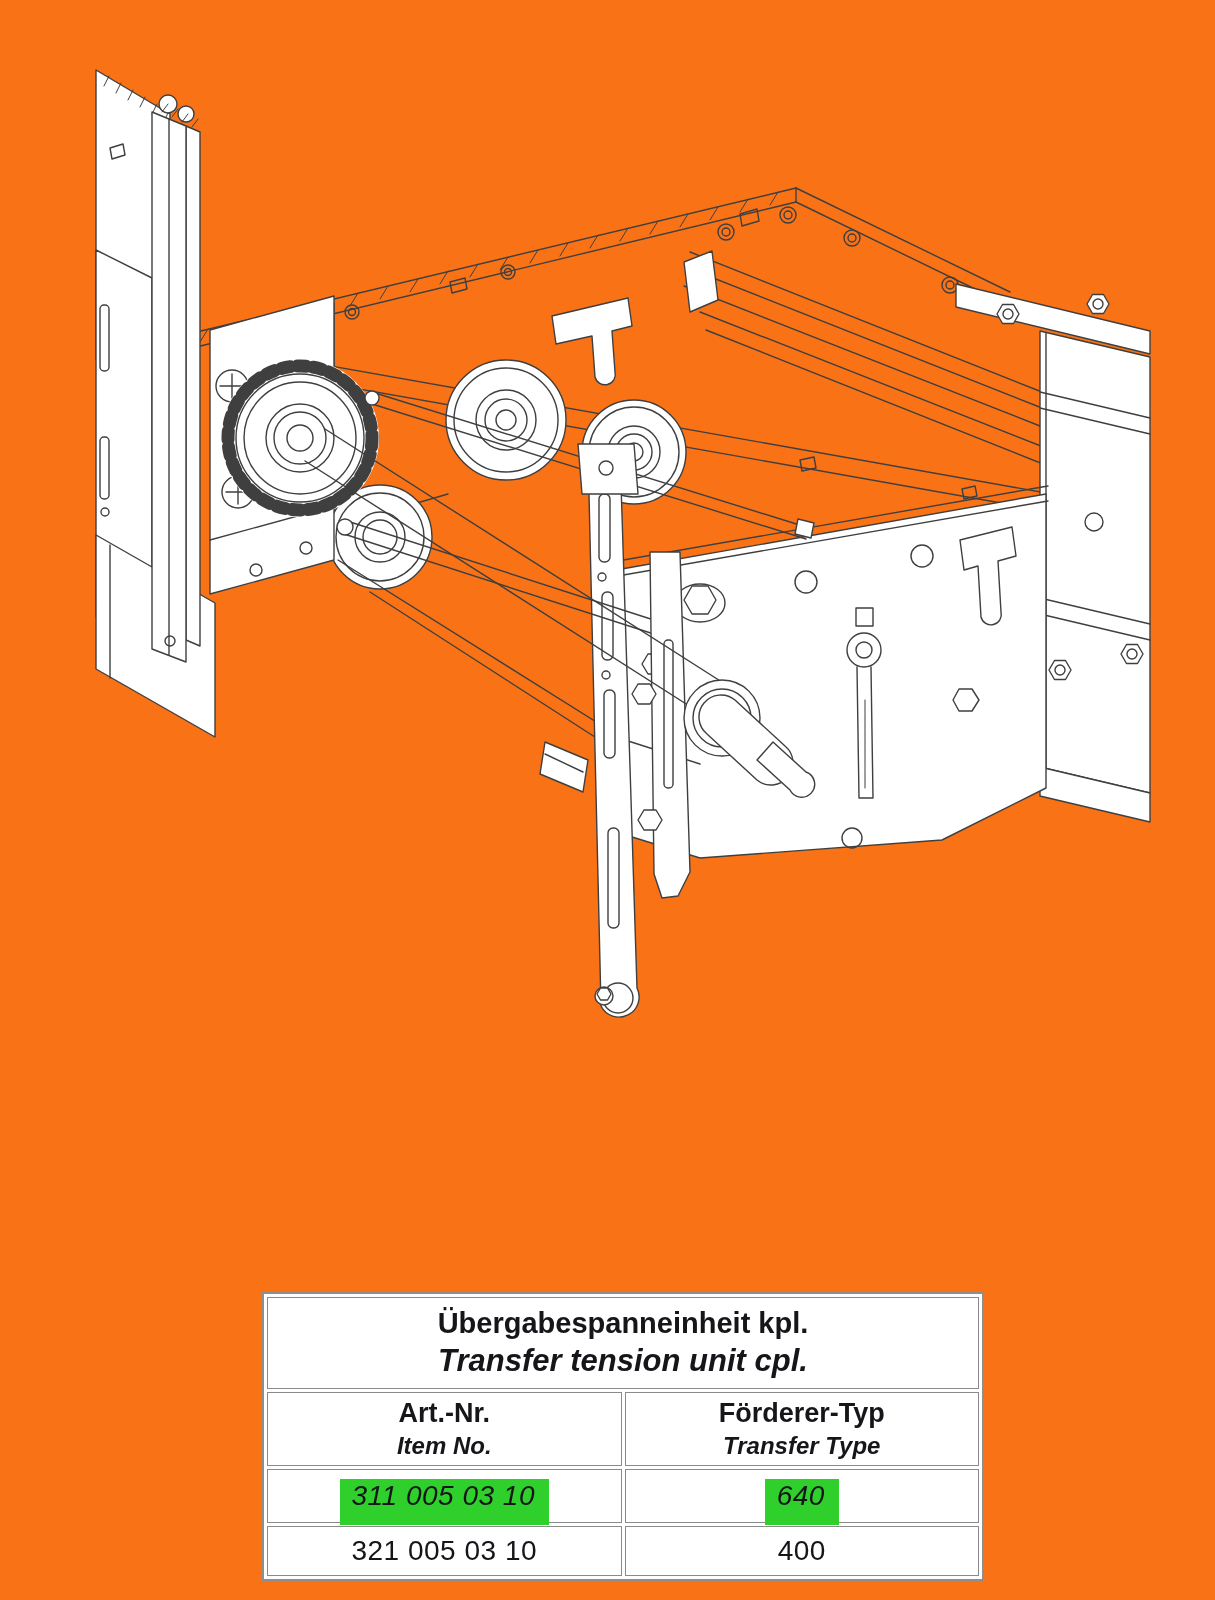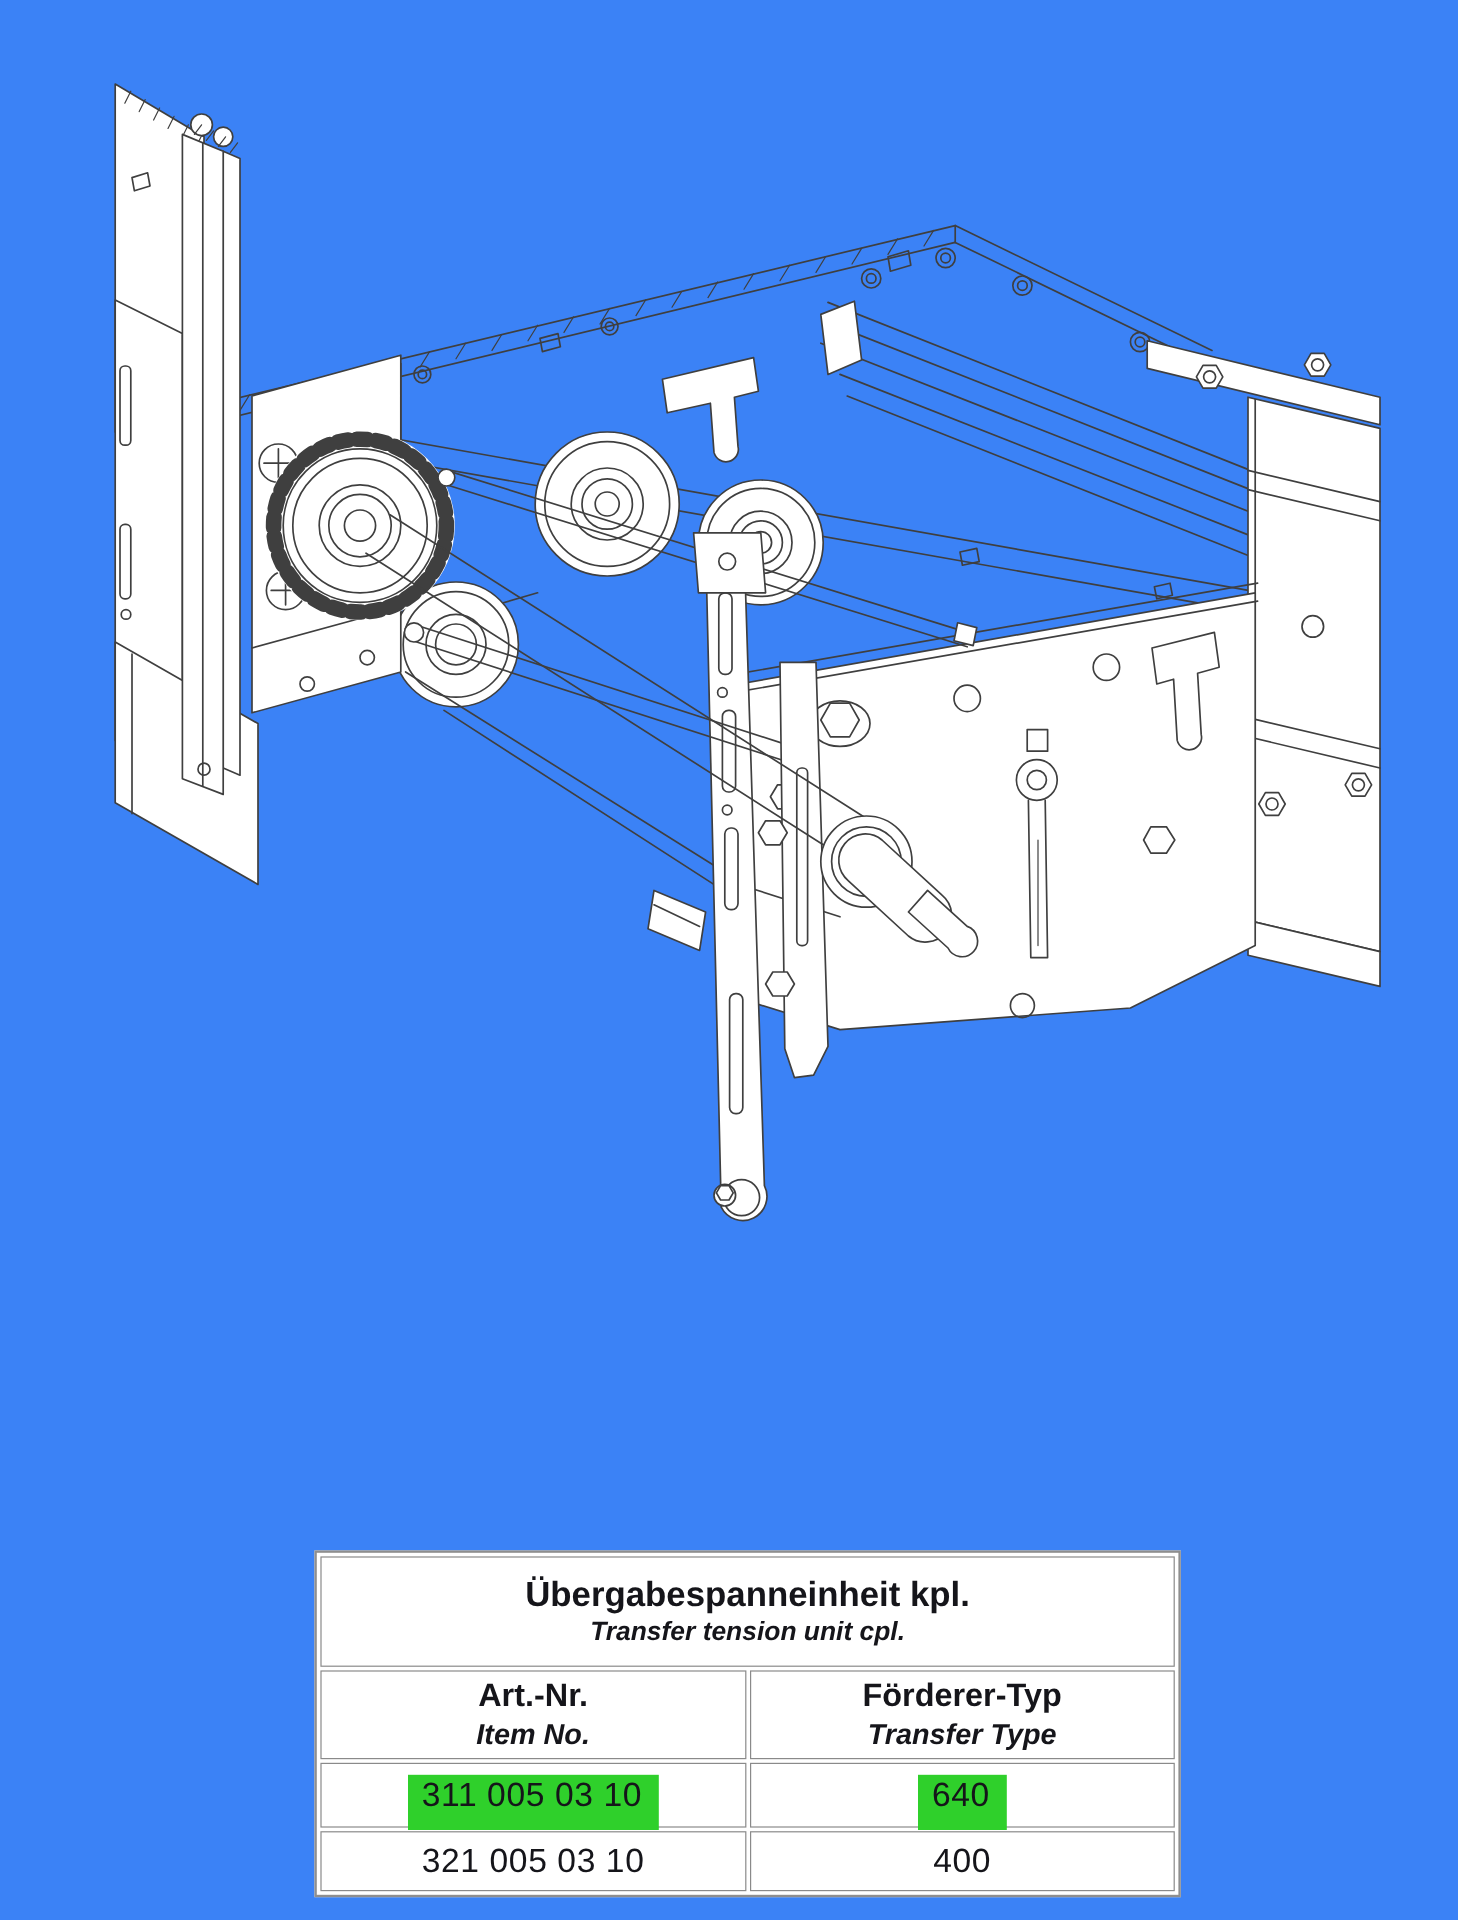--- a/index.html
+++ b/index.html
@@ -1,29 +1,29 @@
 <!DOCTYPE html>
 <html style="--hl: #2fd02b;"><head>
 <meta charset="utf-8">
 <style>
   html,body{margin:0;padding:0;background:#fff;}
   body{width:1215px;height:1600px;position:relative;font-family:"Liberation Sans",sans-serif;color:#15151a;}
-  .page{position:absolute;inset:0;background:#3b82f6;overflow:hidden;}
+  .page{position:absolute;inset:0;background:#f97316;overflow:hidden;}
   svg.drawing{position:absolute;left:0;top:0;}
   line,path,rect,circle,ellipse,polyline,polygon{vector-effect:non-scaling-stroke;}
 
   .parts-table-wrap{position:absolute;left:262px;top:1292px;width:722px;}
   table.parts{width:100%;border-collapse:separate;border-spacing:3px;border:2px solid #8e8e8e;background:#fff;table-layout:fixed;}
   table.parts td{border:1px solid #8a8a8a;text-align:center;vertical-align:middle;background:#fff;padding:4px 6px;}
   td.title-cell{height:82px;}
   td.head-cell{height:60px;}
   td.data-cell{height:40px;font-size:28px;font-weight:400;letter-spacing:0.5px;}
-  td.data-cell.tall{height:44px;}
+  td.data-cell.tall{height:44px;font-style:italic;}
   .t-de{font-size:29px;font-weight:700;line-height:1.22;}
-  .t-en{font-size:22px;font-weight:700;font-style:italic;line-height:1.22;}
+  .t-en{font-size:31px;font-weight:700;font-style:italic;line-height:1.22;}
   .h-de{font-size:27px;font-weight:700;line-height:1.25;}
   .h-en{font-size:24px;font-weight:700;font-style:italic;line-height:1.25;}
   .hl{background:var(--hl,#2fd02b);display:inline-block;padding:2px 14px 13px 12px;margin-bottom:-13px;line-height:1.1;}
 </style>
 </head>
 <body>
 
 <div class="page">
 
   <svg class="drawing" width="1215" height="1600" viewBox="0 0 1215 1600" fill="none" stroke="#3f3f3f" stroke-width="1.4" stroke-linejoin="round" stroke-linecap="round">

